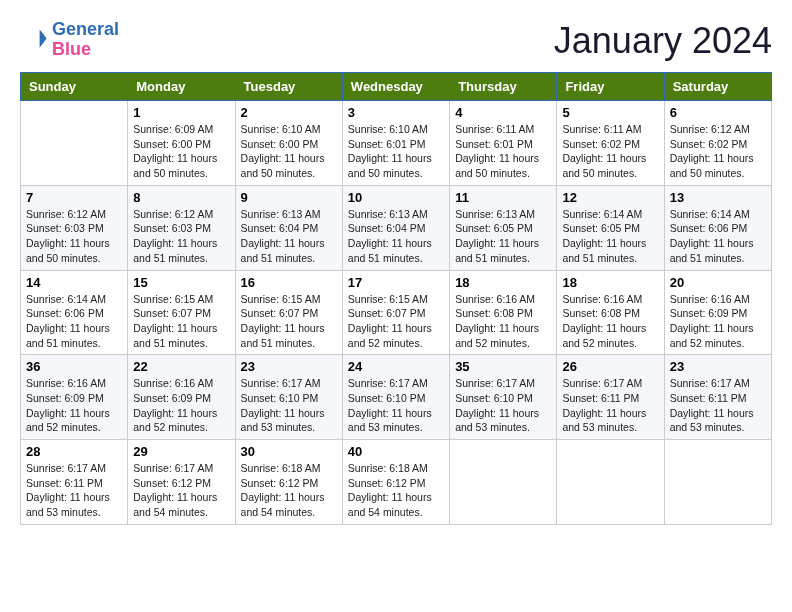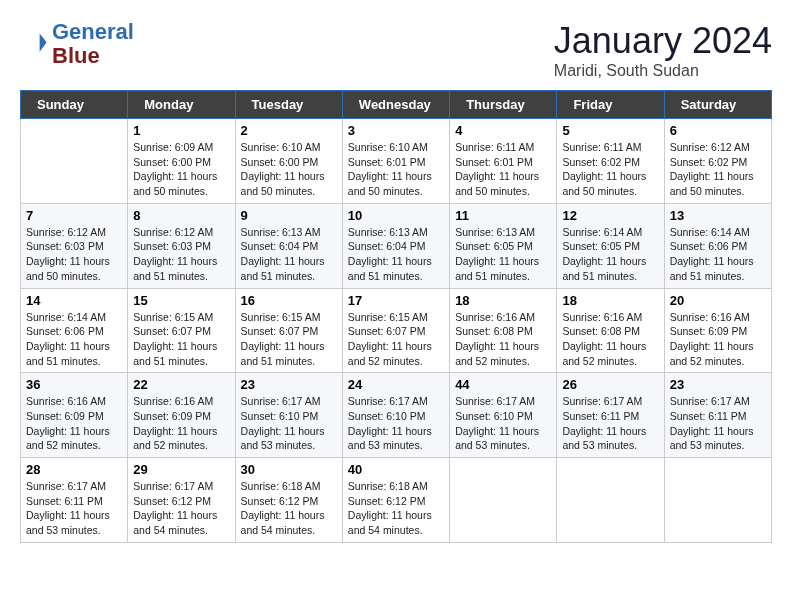--- a/index.html
+++ b/index.html
@@ -15,53 +15,53 @@
       justify-content: space-between;
       align-items: flex-start;
       margin-bottom: 10px;
     }
     .logo {
       display: flex;
       align-items: center;
       gap: 4px;
     }
     .logo-text {
-      font-size: 22px;
+      font-size: 18px;
       font-weight: bold;
       color: #1a1a2e;
       line-height: 1.1;
     }
     .logo-text span {
       color: #2e6db4;
     }
     .logo-icon {
       width: 28px;
       height: 28px;
     }
     .title-block {
-      text-align: left;
+      text-align: center;
     }
     .month-title {
       font-size: 36px;
       font-weight: normal;
       color: #1a1a2e;
     }
     .location-title {
       font-size: 16px;
       color: #444;
     }
     table {
       width: 100%;
       border-collapse: collapse;
       font-size: 11px;
     }
     thead tr th {
-      background-color: #404040;
+      background-color: #4d7c0f;
       color: #fff;
-      padding: 6px 16px;
+      padding: 6px 8px;
       text-align: left;
       font-size: 13px;
       font-weight: bold;
       border: 1px solid #2e6db4;
     }
     tbody tr td {
       border: 1px solid #ccc;
       vertical-align: top;
       padding: 4px 5px;
       height: 80px;
@@ -93,27 +93,26 @@
 
 <div class="header">
   <div class="logo">
     <svg class="logo-icon" viewBox="0 0 40 40">
       <polygon points="28,5 38,18 28,31" fill="#2e6db4"></polygon>
       <polygon points="28,5 38,18 33,12" fill="#1a4a7a"></polygon>
     </svg>
     <div>
       <div class="logo-text">
         <span>General</span><br>
-        <span style="color:#7f1d1d;">Blue</span>
+        <span style="color:#ec4899;">Blue</span>
       </div>
     </div>
   </div>
   <div class="title-block">
     <div class="month-title">January 2024</div>
-    <div class="location-title">Maridi, South Sudan</div>
   </div>
 </div>
 
 <table>
   <thead>
     <tr>
       <th>Sunday</th>
       <th>Monday</th>
       <th>Tuesday</th>
       <th>Wednesday</th>
@@ -317,21 +316,21 @@
       </td>
         <td>
         <span class="day-num">24</span>
         <div class="day-info">
           <span>Sunrise: 6:17 AM</span><br>
           <span>Sunset: 6:10 PM</span><br>
           <span>Daylight: 11 hours and 53 minutes.</span>
         </div>
       </td>
         <td>
-        <span class="day-num">44</span>
+        <span class="day-num">35</span>
         <div class="day-info">
           <span>Sunrise: 6:17 AM</span><br>
           <span>Sunset: 6:10 PM</span><br>
           <span>Daylight: 11 hours and 53 minutes.</span>
         </div>
       </td>
         <td>
         <span class="day-num">26</span>
         <div class="day-info">
           <span>Sunrise: 6:17 AM</span><br>

